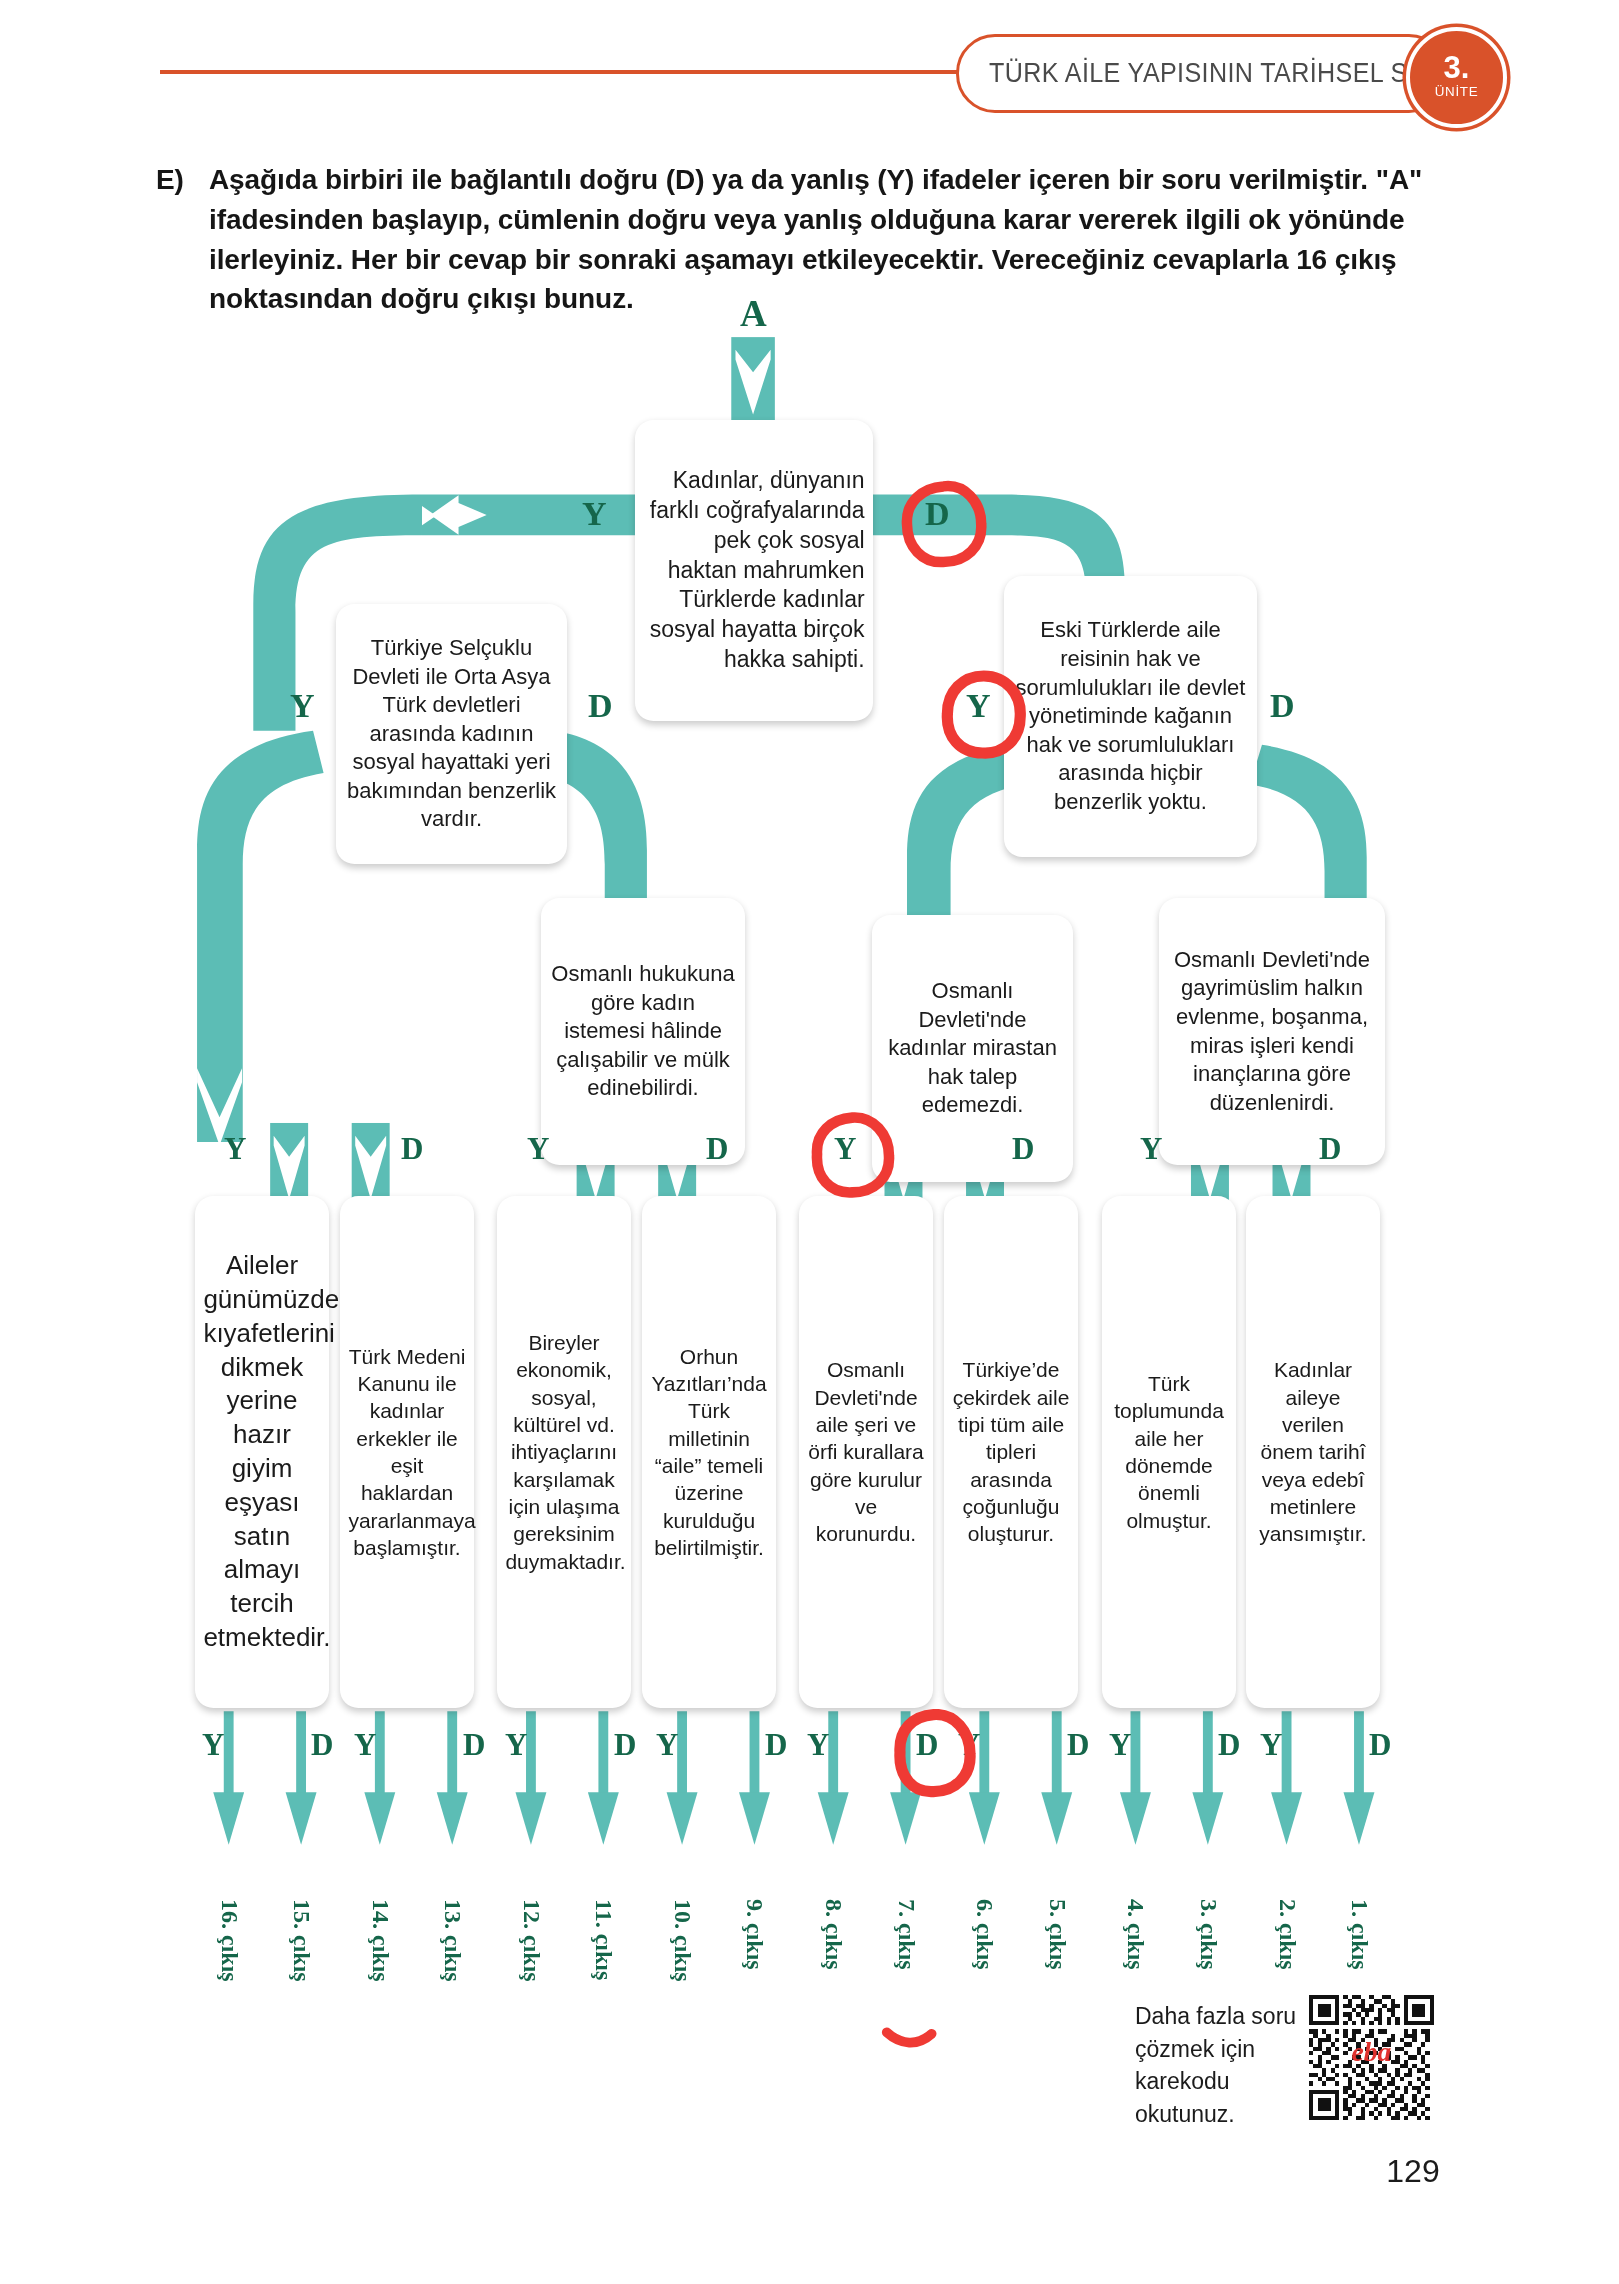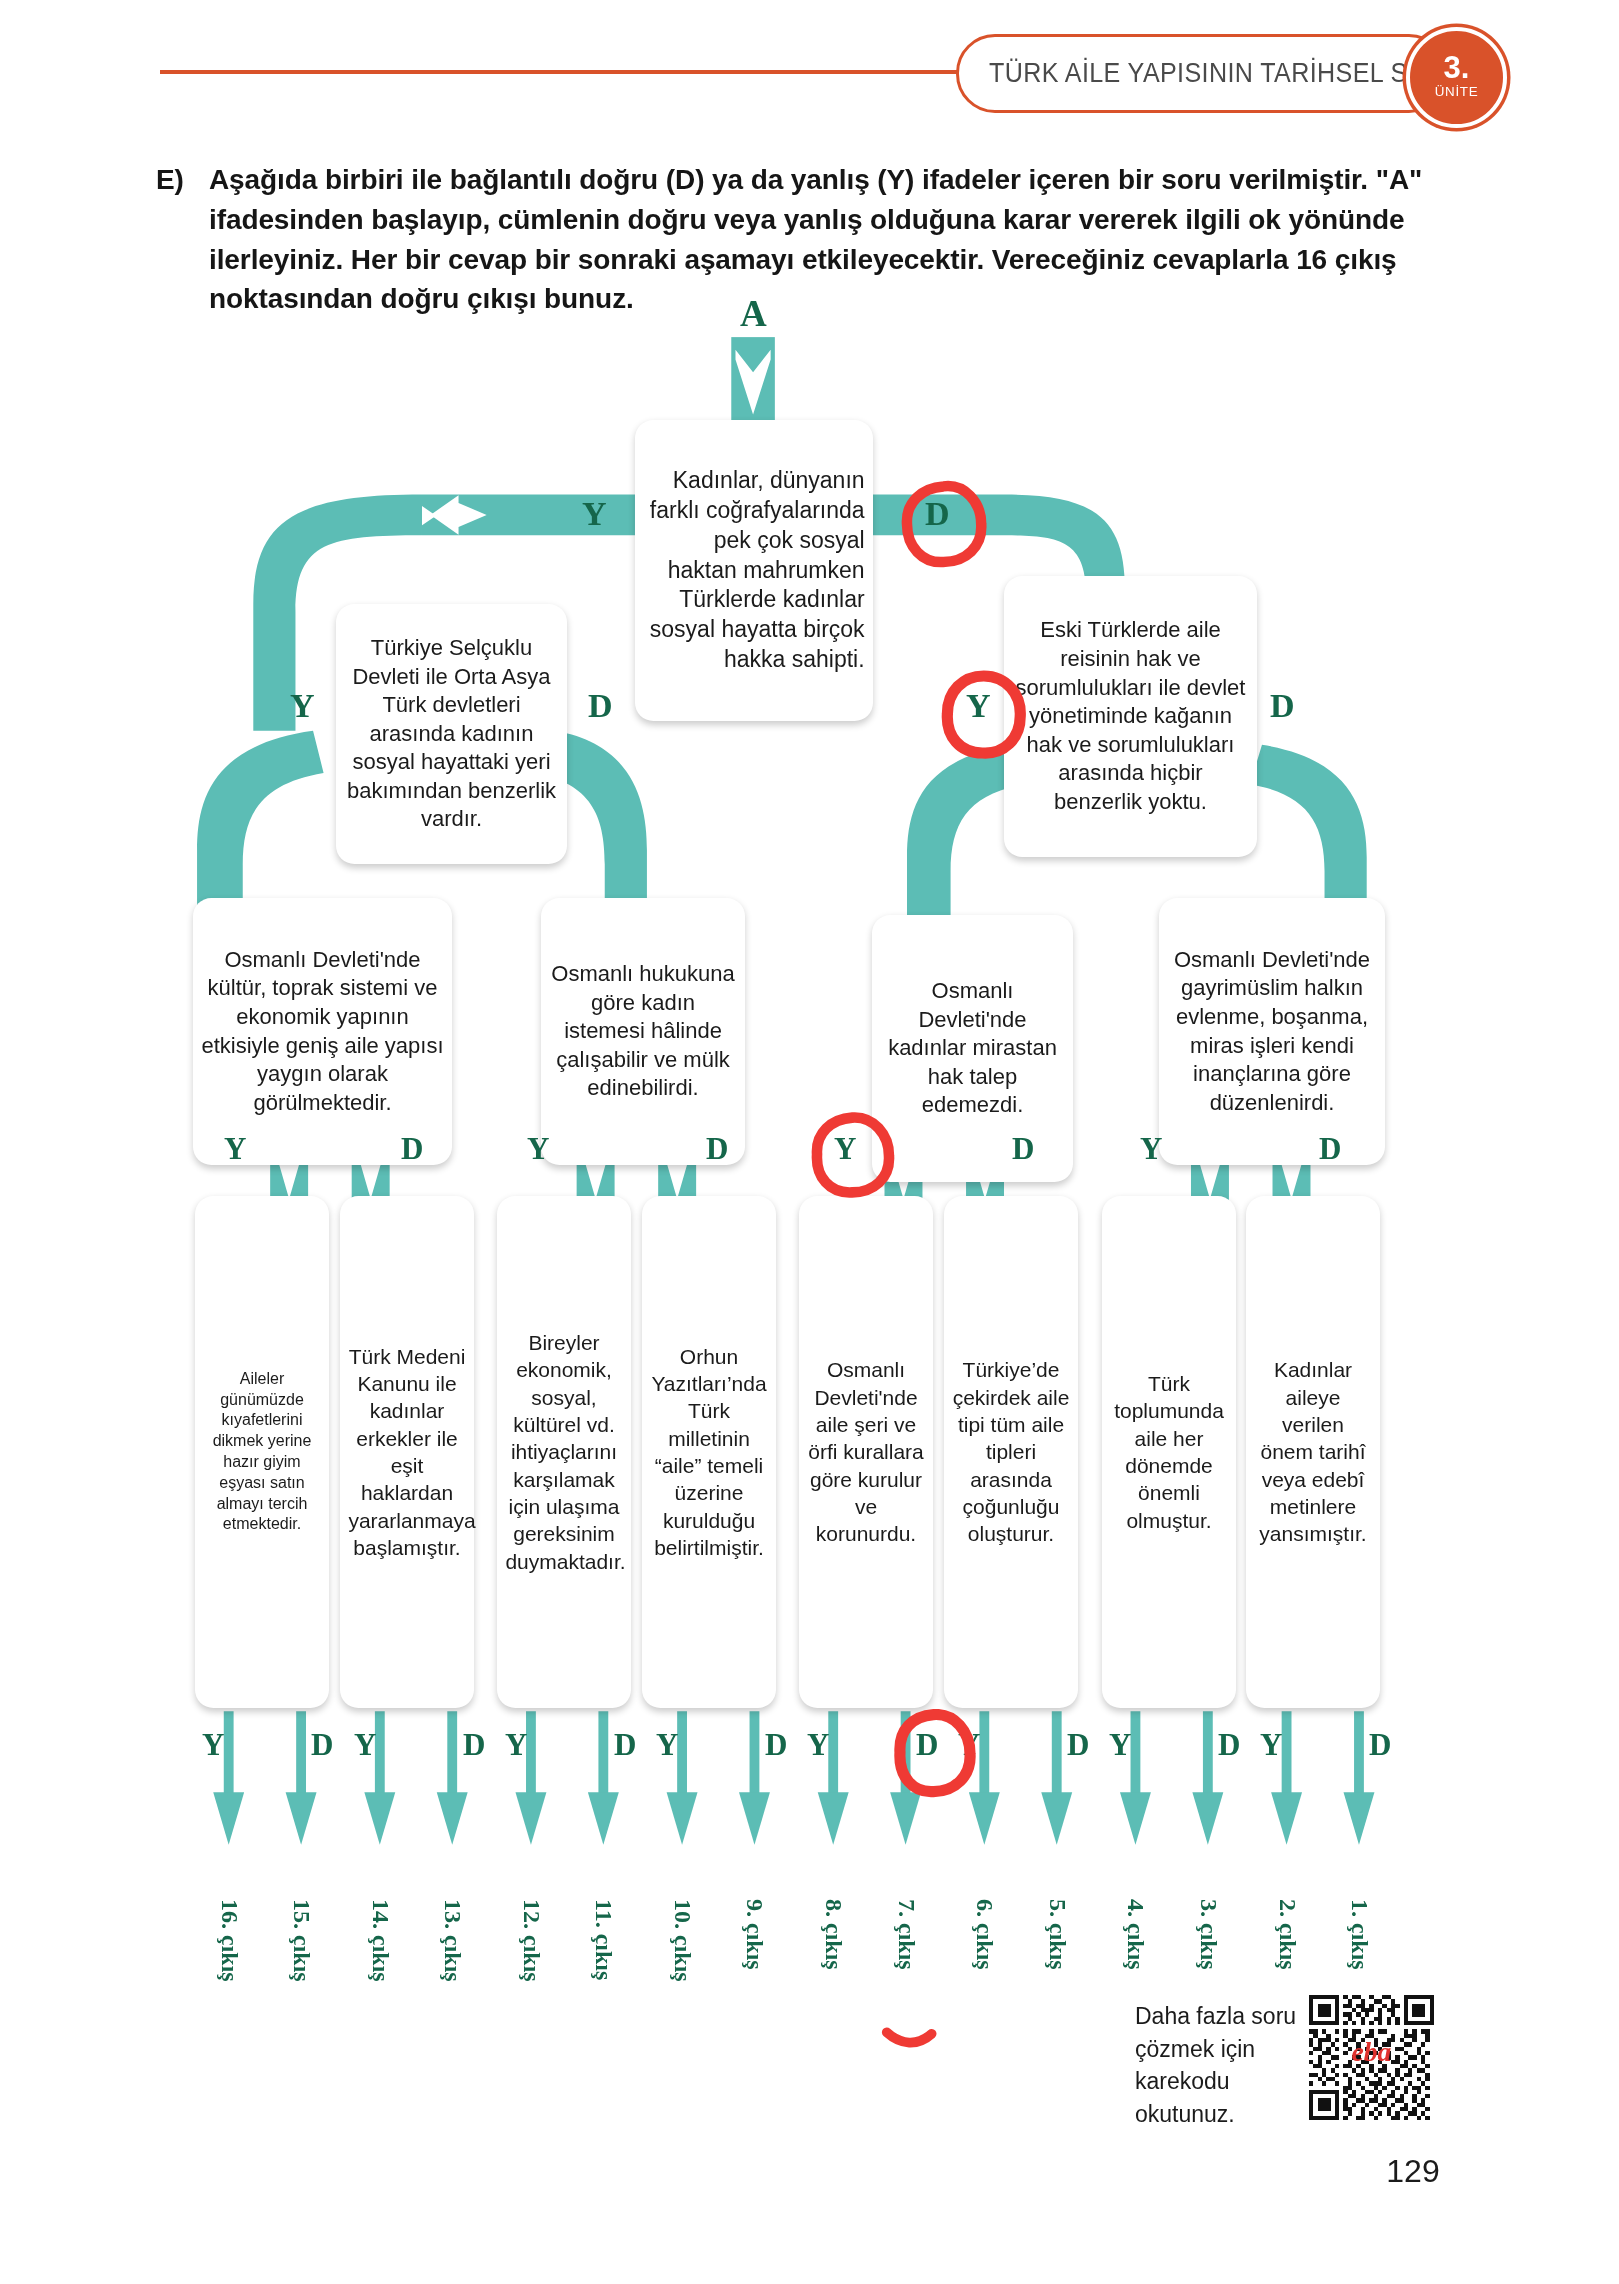--- a/index.html
+++ b/index.html
@@ -204,34 +204,31 @@
   </div>
 
   <div class="node" style="left:336px;top:295px;width:231px;height:260px;font-size:22px;">
     <span>Türkiye Selçuklu Devleti ile Orta Asya Türk devletleri arasında kadının sosyal hayattaki yeri bakımından benzerlik vardır.</span>
   </div>
 
   <div class="node" style="left:1004px;top:267px;width:253px;height:281px;font-size:22px;">
     <span>Eski Türklerde aile reisinin hak ve sorumlulukları ile devlet yönetiminde kağanın hak ve sorumlulukları arasında hiçbir benzerlik yoktu.</span>
   </div>
 
-  <div class="node" style="left:193px;top:589px;width:259px;height:267px;font-size:22px;">
-    <span>Osmanlı Devleti'nde kültür, toprak sistemi ve ekonomik yapının etkisiyle geniş aile yapısı yaygın olarak görülmektedir.</span>
-  </div>
   <div class="node" style="left:541px;top:589px;width:204px;height:267px;font-size:22px;">
     <span>Osmanlı hukukuna göre kadın istemesi hâlinde çalışabilir ve mülk edinebilirdi.</span>
   </div>
   <div class="node" style="left:872px;top:606px;width:201px;height:267px;font-size:22px;">
     <span>Osmanlı Devleti'nde kadınlar mirastan hak talep edemezdi.</span>
   </div>
   <div class="node" style="left:1159px;top:589px;width:226px;height:267px;font-size:22px;">
     <span>Osmanlı Devleti'nde gayrimüslim halkın evlenme, boşanma, miras işleri kendi inançlarına göre düzenlenirdi.</span>
   </div>
 
-  <div class="node" style="left:195px;top:887px;width:134px;height:512px;font-size:16px;">
+  <div class="node" style="left:195px;top:887px;width:134px;height:512px;font-size:26px;">
     <span>Aileler günümüzde kıyafetlerini dikmek yerine hazır giyim eşyası satın almayı tercih etmektedir.</span>
   </div>
   <div class="node" style="left:340px;top:887px;width:134px;height:512px;font-size:21px;">
     <span>Türk Medeni Kanunu ile kadınlar erkekler ile eşit haklardan yararlanmaya başlamıştır.</span>
   </div>
   <div class="node" style="left:497px;top:887px;width:134px;height:512px;font-size:21px;">
     <span>Bireyler ekonomik, sosyal, kültürel vd. ihtiyaçlarını karşılamak için ulaşıma gereksinim duymaktadır.</span>
   </div>
   <div class="node" style="left:642px;top:887px;width:134px;height:512px;font-size:21px;">
     <span>Orhun Yazıtları’nda Türk milletinin “aile” temeli üzerine kurulduğu belirtilmiştir.</span>

